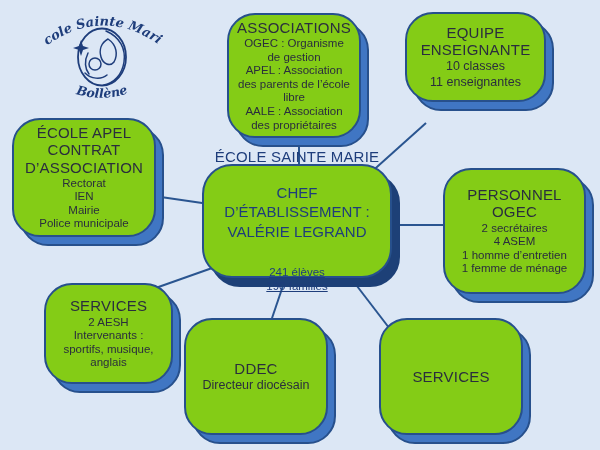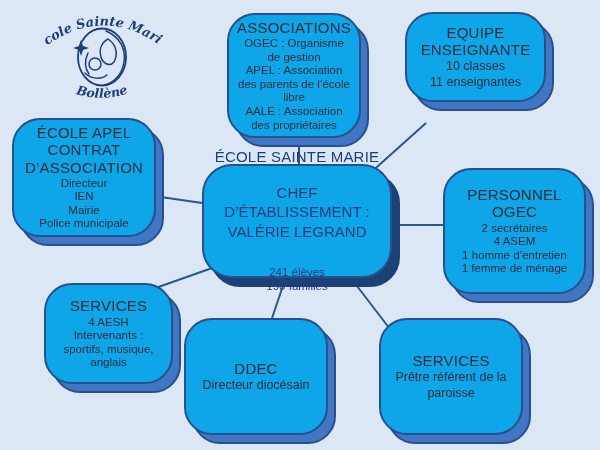--- a/index.html
+++ b/index.html
@@ -10,39 +10,39 @@
   }
   .connectors{position:absolute;left:0;top:0;z-index:1;}
   .node{position:absolute;z-index:2;}
   .node .shadow{
     position:absolute;left:8px;top:9px;width:100%;height:100%;
     background:#4076c3;border:2px solid #27508c;border-radius:28px;
     box-sizing:border-box;
   }
   .node .card{
     position:absolute;left:0;top:0;width:100%;height:100%;
-    background:#0ea5e9;border:2px solid #27508c;border-radius:28px;
+    background:#84cc16;border:2px solid #27508c;border-radius:28px;
     box-sizing:border-box;
     display:flex;flex-direction:column;align-items:center;justify-content:center;
     text-align:center;padding:6px 8px;
   }
   .node.center .shadow{background:#1d4077;border-color:#1d4077;border-radius:30px;}
   .node.center .card{border-radius:30px;}
   .title{
     font-size:15px;line-height:1.15;color:#2a2e3d;letter-spacing:.2px;
     white-space:pre-line;
   }
   .body{
     font-size:11.5px;line-height:1.18;color:#2a2e3d;margin-top:1px;
     white-space:pre-line;
   }
   .body.md{font-size:12.5px;line-height:1.25;text-align:center;}
   .node.center .title,.node.center .subtitle,.node.center .body{color:#1e3d7b;}
   .node.center .subtitle{font-size:15px;line-height:1.3;margin-top:17px;white-space:pre-line;}
-  .node.center .body{margin-top:24px;line-height:1.25;}
+  .node.center .body{margin-top:24px;line-height:1.25;text-decoration:underline;}
   .pad-b{padding-bottom:20px;}
   .logo{position:absolute;z-index:2;}
 </style>
 </head>
 <body>
 
 <div class="stage">
 
   <svg class="connectors" width="600" height="450" viewBox="0 0 600 450">
     <g stroke="#2a5590" stroke-width="2" fill="none">
@@ -106,21 +106,21 @@
       <div class="title">EQUIPE ENSEIGNANTE</div>
       <div class="body md">10 classes
 11 enseignantes</div>
     </div>
   </div>
 
   <div class="node" style="left:12px;top:118px;width:144px;height:119px">
     <div class="shadow"></div>
     <div class="card">
       <div class="title">ÉCOLE APEL CONTRAT D’ASSOCIATION</div>
-      <div class="body">Directeur
+      <div class="body">Rectorat
 IEN
 Mairie
 Police municipale</div>
     </div>
   </div>
 
   <div class="node" style="left:443px;top:168px;width:143px;height:126px">
     <div class="shadow"></div>
     <div class="card">
       <div class="title">PERSONNEL OGEC</div>
@@ -128,34 +128,33 @@
 4 ASEM
 1 homme d’entretien
 1 femme de ménage</div>
     </div>
   </div>
 
   <div class="node" style="left:44px;top:283px;width:129px;height:101px">
     <div class="shadow"></div>
     <div class="card">
       <div class="title">SERVICES</div>
-      <div class="body">4 AESH
+      <div class="body">2 AESH
 Intervenants : sportifs, musique, anglais</div>
     </div>
   </div>
 
   <div class="node" style="left:184px;top:318px;width:144px;height:117px">
     <div class="shadow"></div>
     <div class="card pad-b">
       <div class="title">DDEC</div>
       <div class="body md">Directeur diocésain</div>
     </div>
   </div>
 
   <div class="node" style="left:379px;top:318px;width:144px;height:117px">
     <div class="shadow"></div>
     <div class="card pad-b">
       <div class="title">SERVICES</div>
-      <div class="body md">Prêtre référent de la paroisse</div>
     </div>
   </div>
 
 </div>
 
 </body></html>

